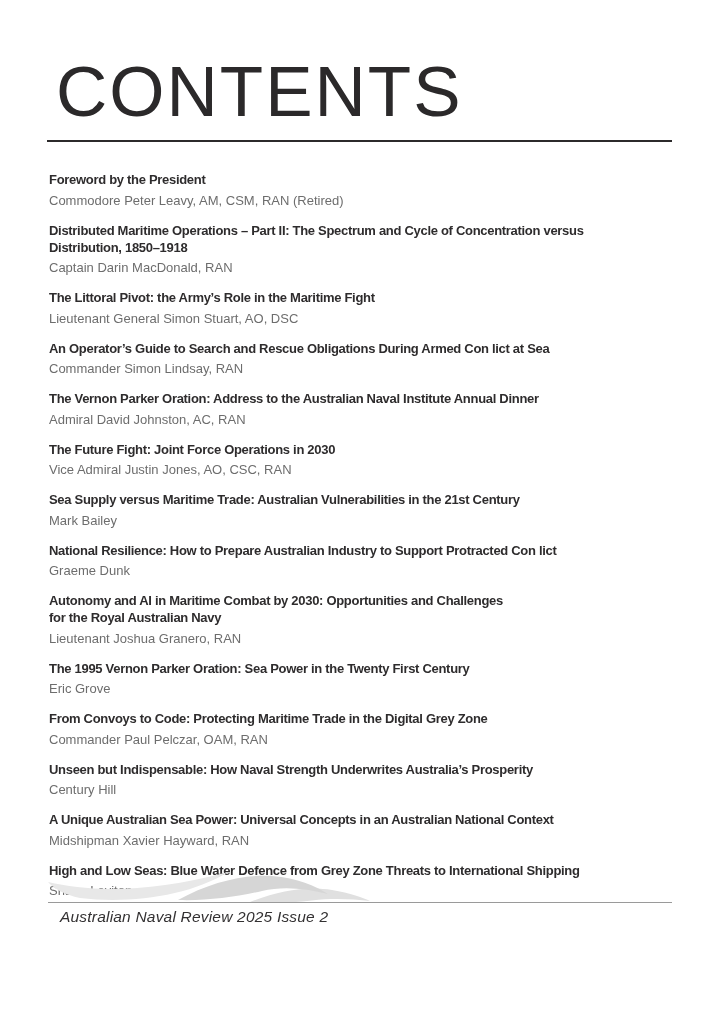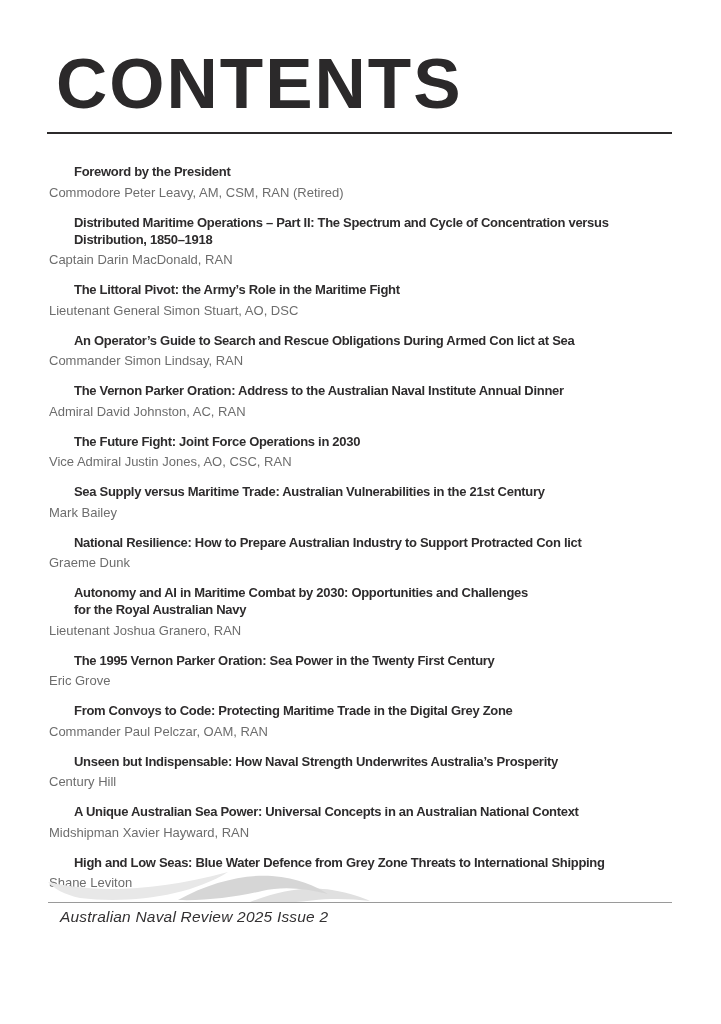--- a/index.html
+++ b/index.html
@@ -29,41 +29,41 @@
   .masthead{margin-left:7px;}
   .journal-title{
     font-size:28px;
     font-weight:400;
     letter-spacing:0.3px;
     color:var(--header-text);
     line-height:30px;
   }
   .page-title{
     font-size:71px;
-    font-weight:700;
+    font-weight:400;
     letter-spacing:2px;
     color:var(--header-text);
     line-height:64px;
-    margin-top:8px;
+    margin-top:16px;
   }
   .header-rule{
     margin-top:16px;
     height:2px;
     background:var(--rule);
     border:none;
     margin-left:-2px;
     margin-right:0;
   }
   .toc{
     margin-top:29px;
   }
   .entry{
     margin-bottom:13px;
   }
-  .title{margin-bottom:3.5px;margin-left:25px;}
+  .title{margin-bottom:3.5px;}
   .title-line{
     font-size:13px;
     font-weight:700;
     letter-spacing:-0.3px;
     line-height:17px;
     color:var(--title-text);
   }
   .author{
     font-size:13px;
     font-weight:400;

